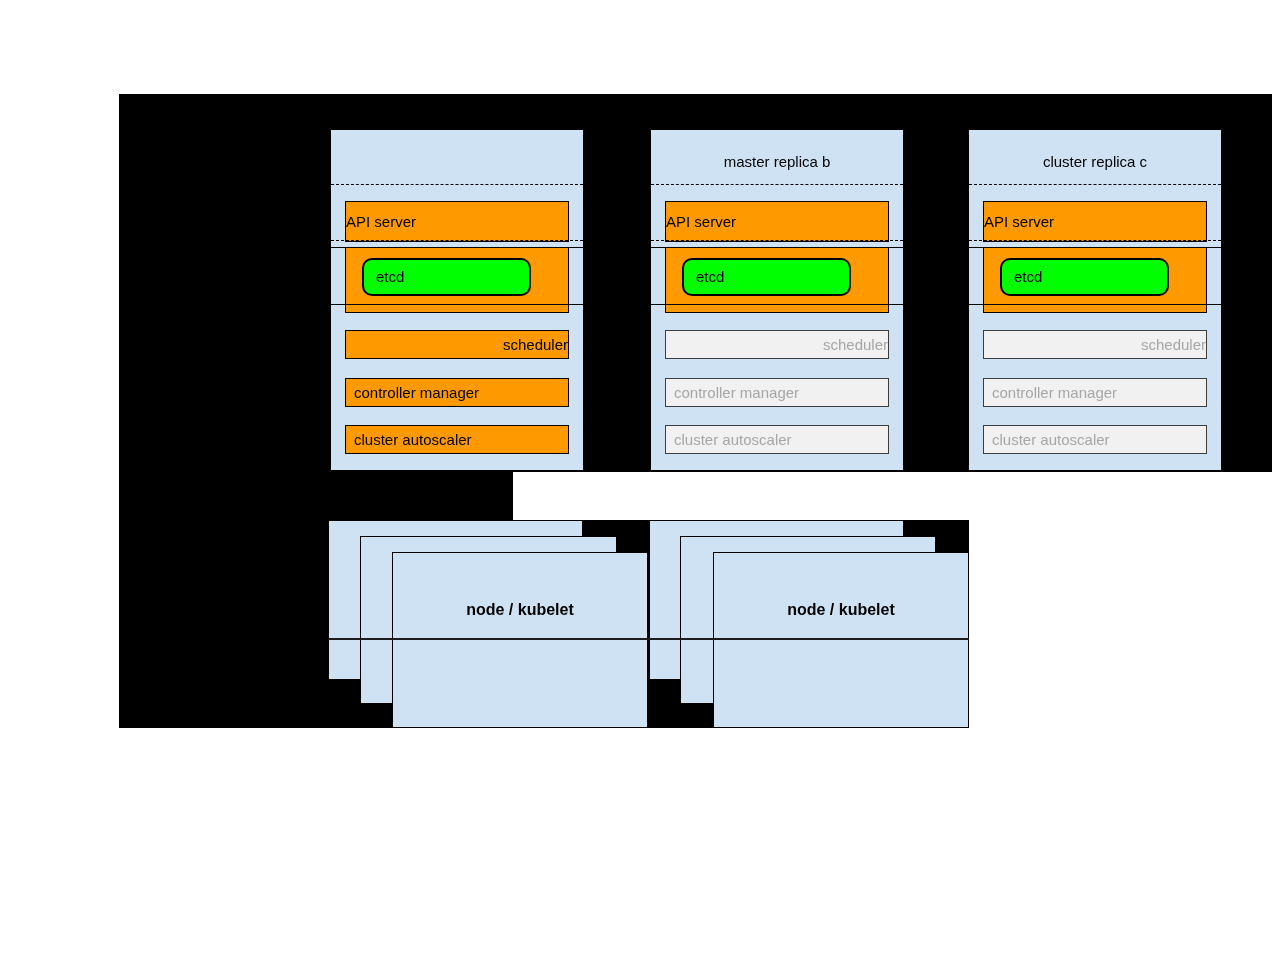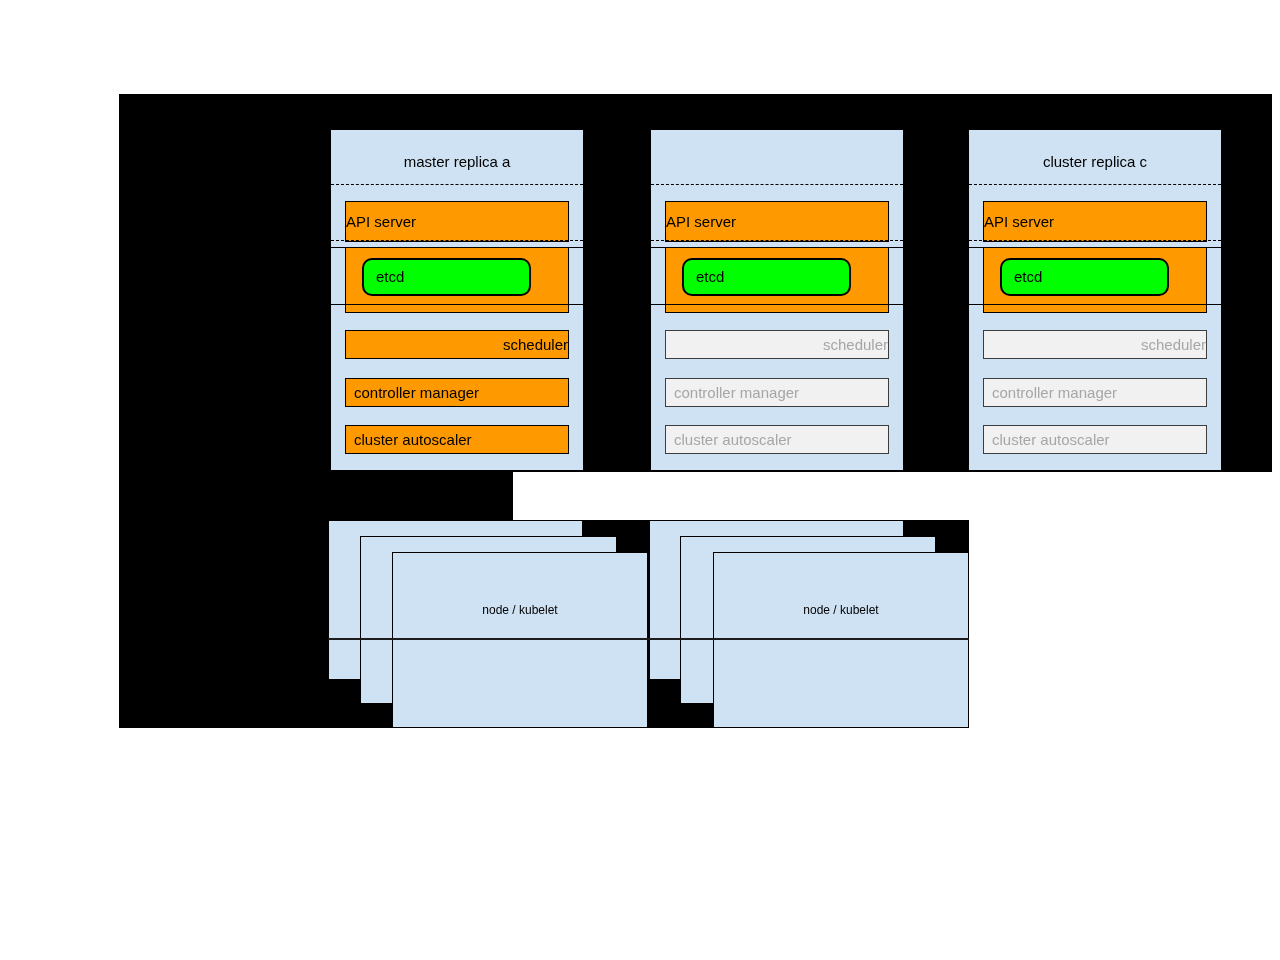--- a/index.html
+++ b/index.html
@@ -28,49 +28,49 @@
         line-height:34px;padding-left:12px;font-size:15px;}
   .small{height:29px;line-height:27px;padding-left:8px;}
   .sch{top:200px;text-align:right;} .cm{top:248px;} .ca{top:295px;}
   .act{background:#ff9900;color:#000;}
   .inact{background:#f1f1f1;color:#a6a6a6;border:1px solid #3d3d3d;}
   
   .node{position:absolute;background:#cfe2f3;border:1px solid #000;box-sizing:border-box;z-index:2;}
   .node.mid{z-index:3;}
   .node.front{z-index:4;}
   .node-label{position:absolute;left:0;right:0;top:42px;height:30px;line-height:30px;
-              text-align:center;font-size:12px;}
+              text-align:center;font-size:16px;font-weight:bold;}
   .node-divider{position:absolute;left:328px;top:638px;width:641px;height:2px;
                 background:#1c1c1c;z-index:5;}
 </style>
 </head>
 <body>
 
 <div class="page">
 
   <div class="bg bgA"></div>
   <div class="bg bgB"></div>
   <div class="bg bgC"></div>
 
   <div class="replica" style="left:330px">
-    <div class="r-title">master replica a</div>
     <div class="hl dash" style="top:54px"></div>
     <div class="comp api">API server</div>
     <div class="hl dash z6" style="top:110px"></div>
     <div class="hl solid" style="top:117px"></div>
     <div class="comp etcd-host">
       <div class="etcd">etcd</div>
     </div>
     <div class="hl solid z6" style="top:174px"></div>
     <div class="comp small act sch">scheduler</div>
     <div class="comp small act cm">controller manager</div>
     <div class="comp small act ca">cluster autoscaler</div>
   </div>
 
   <div class="replica" style="left:650px">
+    <div class="r-title">master replica b</div>
     <div class="hl dash" style="top:54px"></div>
     <div class="comp api">API server</div>
     <div class="hl dash z6" style="top:110px"></div>
     <div class="hl solid" style="top:117px"></div>
     <div class="comp etcd-host">
       <div class="etcd">etcd</div>
     </div>
     <div class="hl solid z6" style="top:174px"></div>
     <div class="comp small inact sch">scheduler</div>
     <div class="comp small inact cm">controller manager</div>

